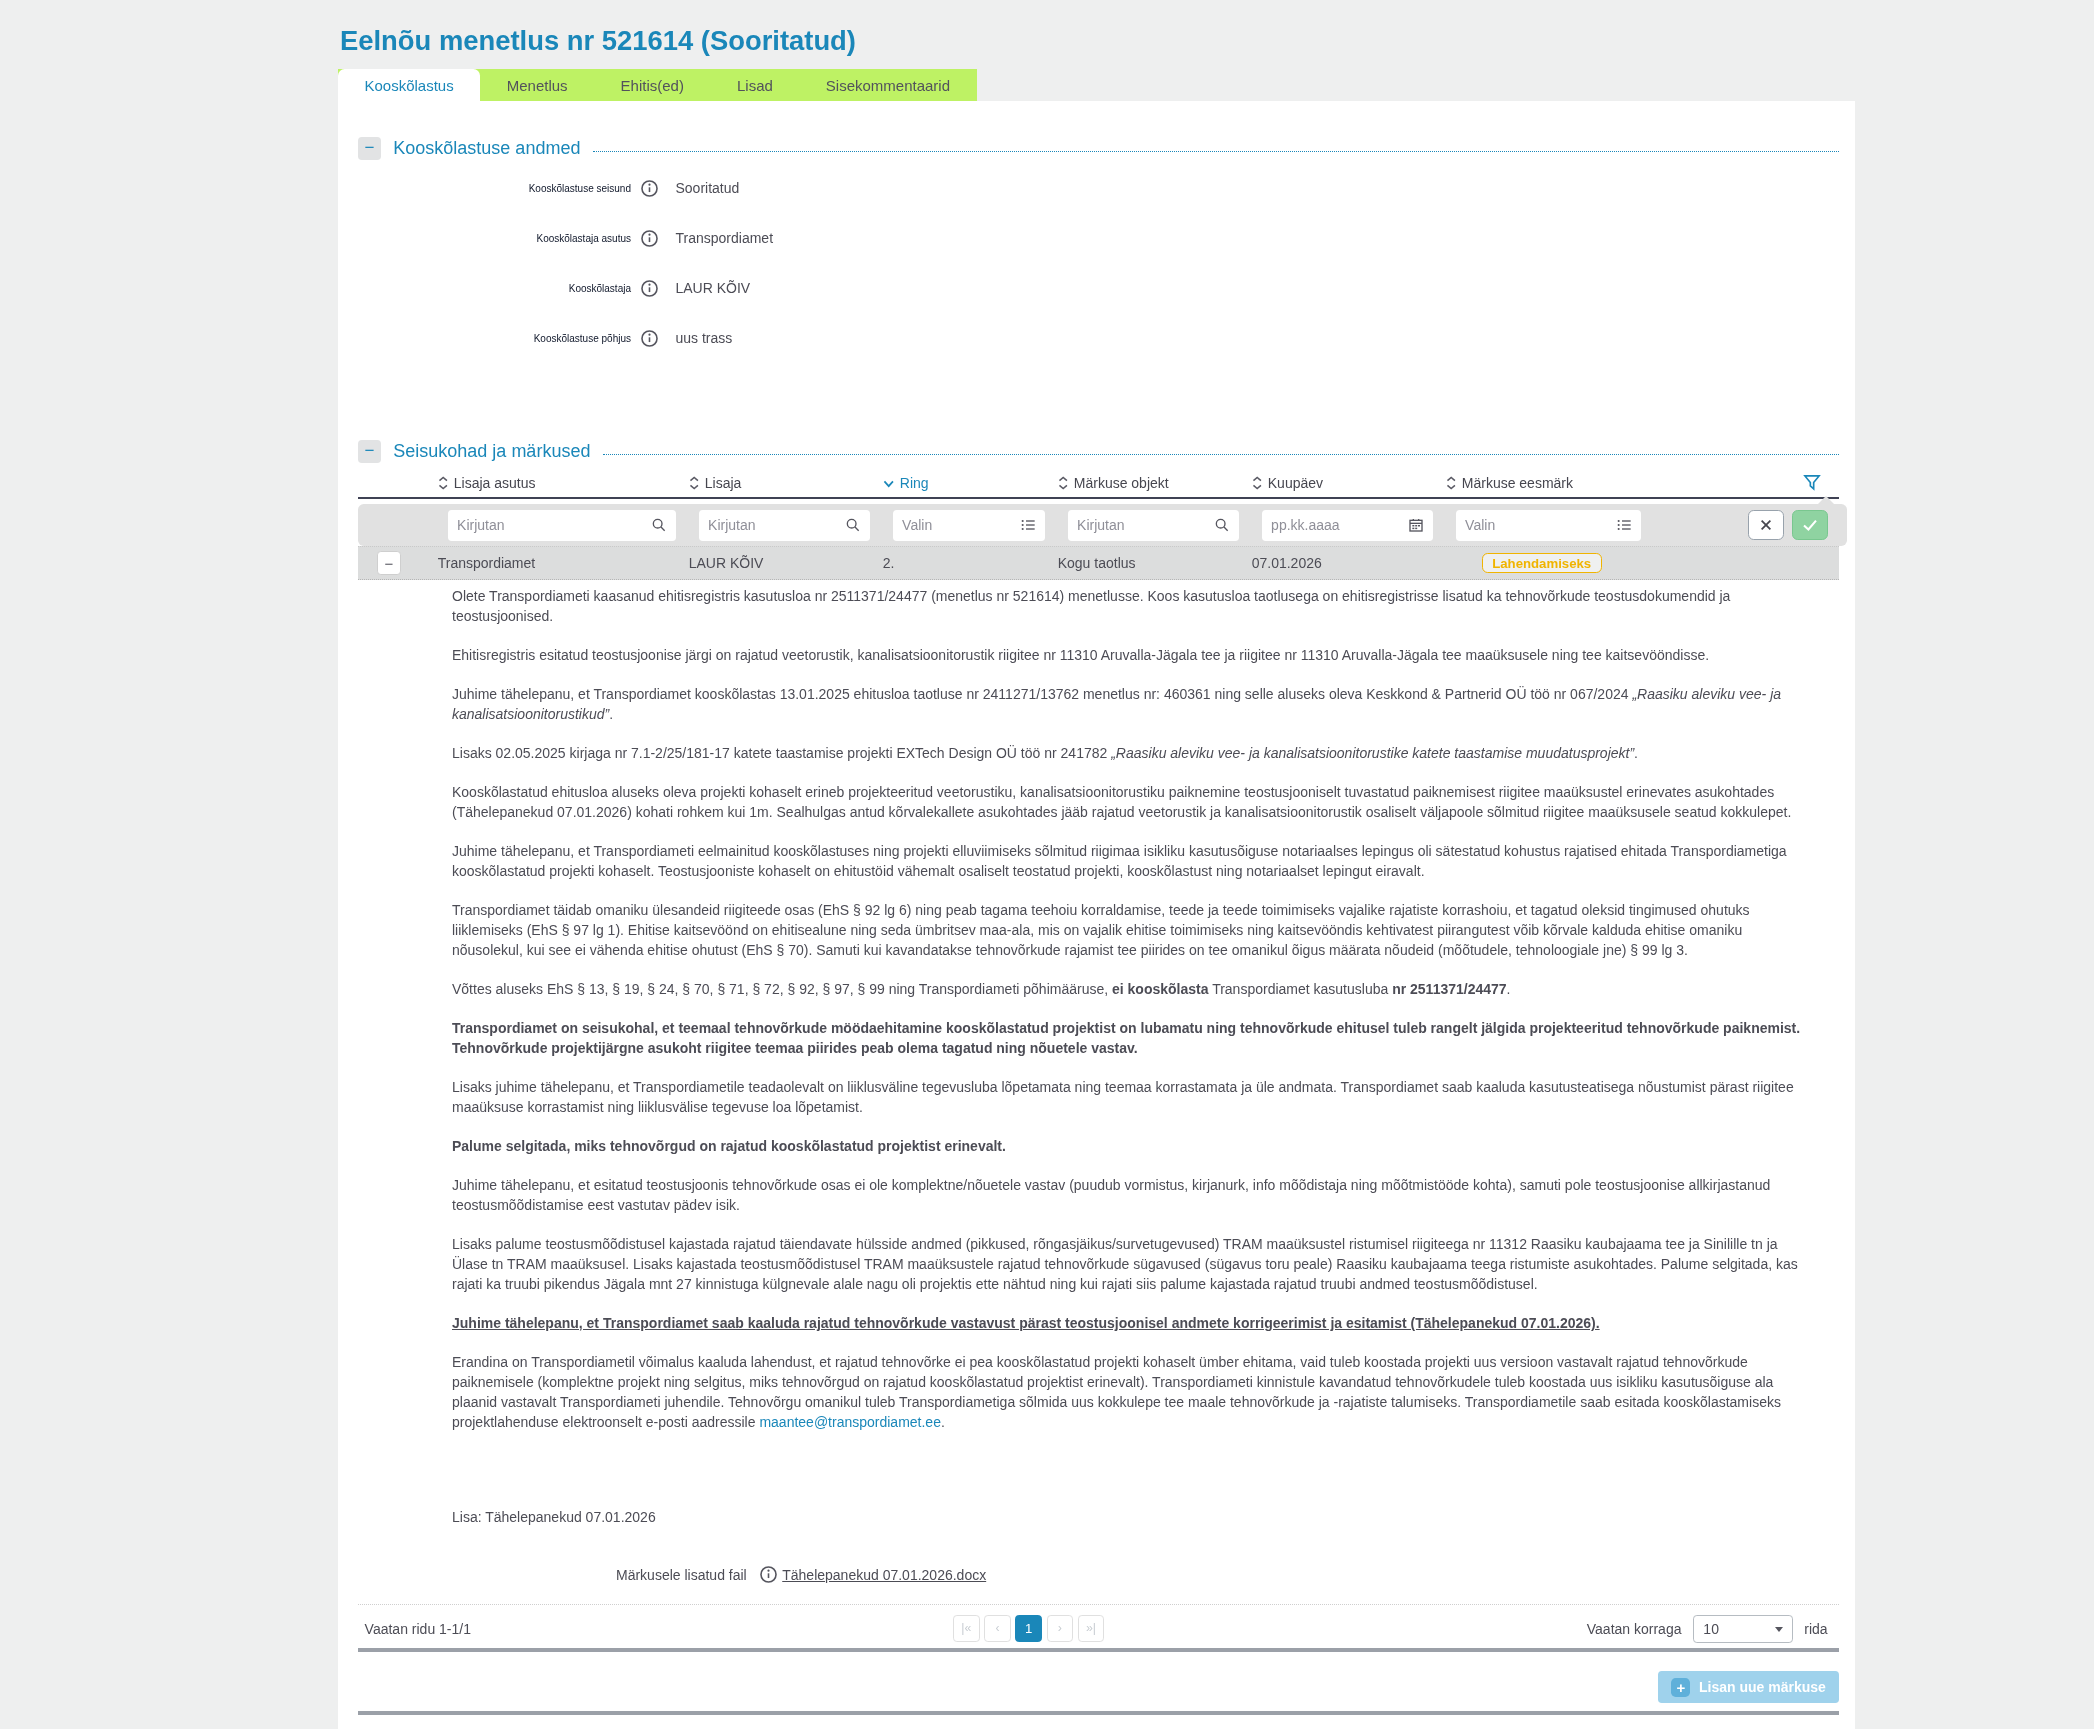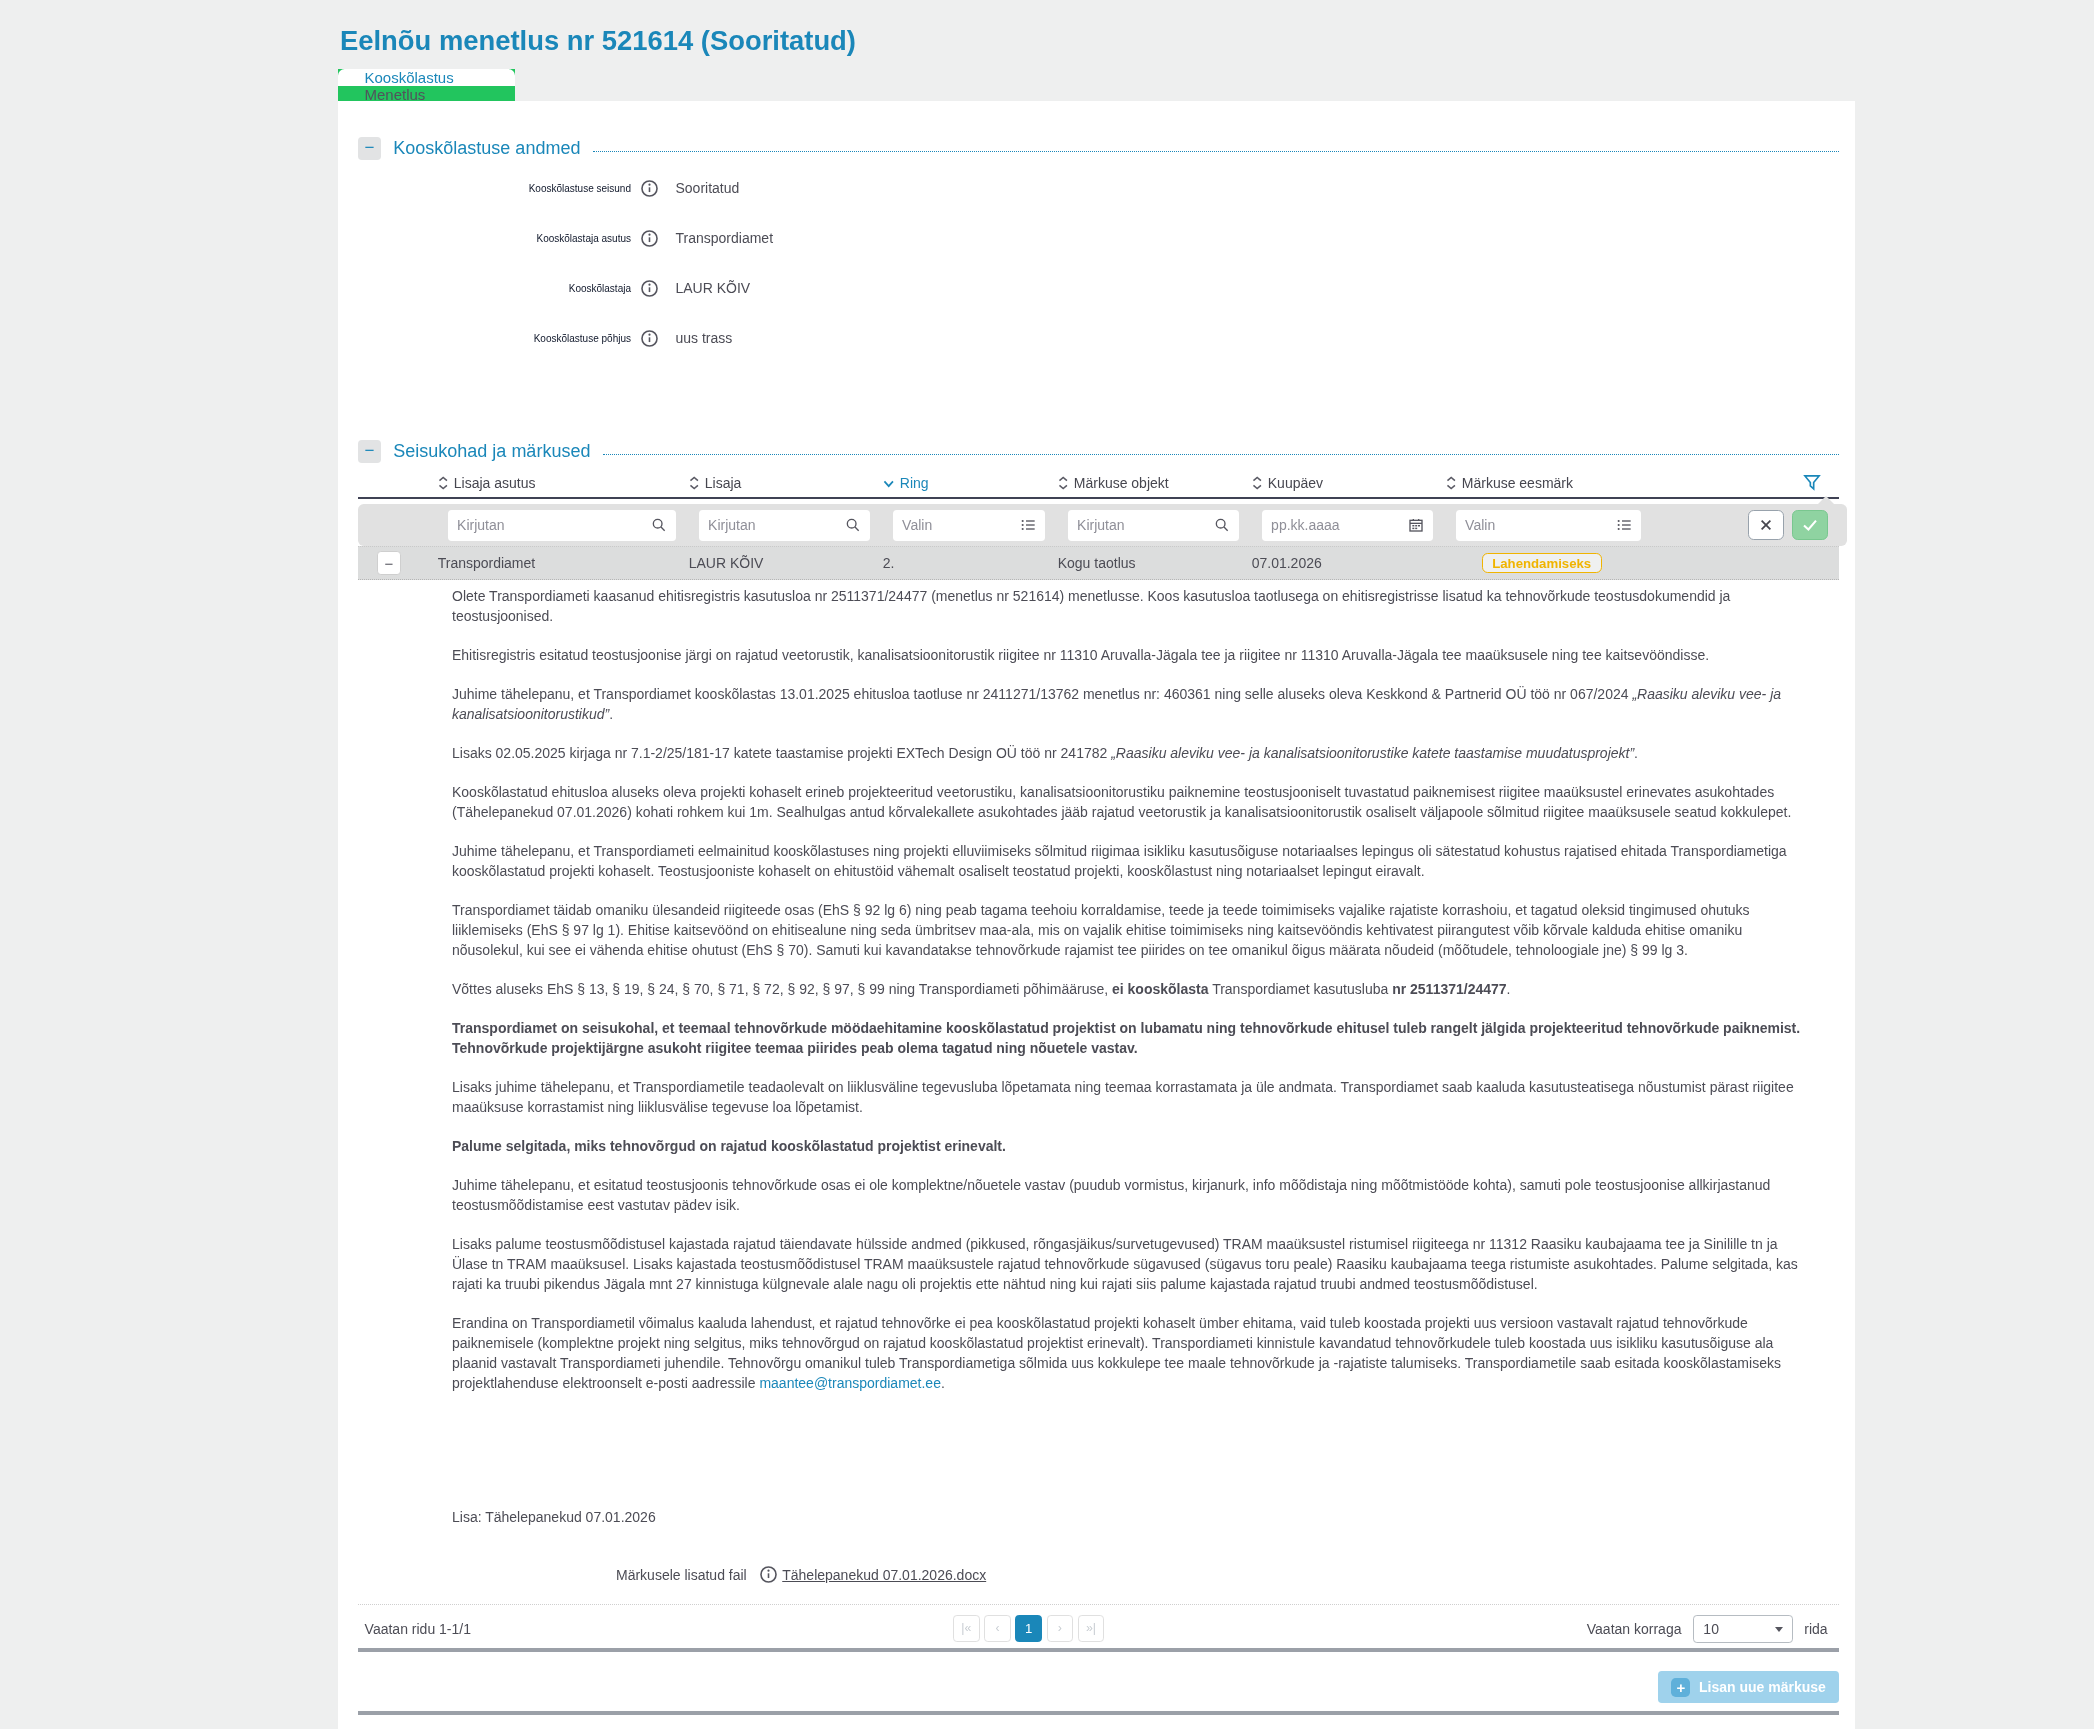--- a/index.html
+++ b/index.html
@@ -1,21 +1,21 @@
 <!DOCTYPE html>
 <html style="font-size:15px"><head>
 <meta charset="utf-8">
 <style>
   html,body{margin:0;padding:0;}
   body{font-family:"Liberation Sans","DejaVu Sans",sans-serif;}
   .screen{position:relative;width:2094px;height:1730px;background:#eeefef;overflow:hidden;}
 
   .page-title{position:absolute;left:340px;top:24.6px;font-size:27.4px;font-weight:700;color:#1a87b9;margin:0;}
 
-  .tabs{position:absolute;left:338px;top:69px;height:32px;display:flex;background:#22c55e;flex-direction:column;}
+  .tabs{position:absolute;left:338px;top:69px;height:32px;display:flex;background:#bef264;}
   .tab{padding:0 26.5px;display:flex;align-items:center;font-size:15px;color:#52525c;white-space:nowrap;cursor:pointer;}
   .tab.active{background:#ffffff;color:#1a87b9;border-radius:6.6px 6.6px 0 0;}
 
   .card{position:absolute;left:338px;top:101px;width:1517px;height:1629px;background:#ffffff;}
 
   .section-header{position:absolute;left:20px;width:1481px;display:flex;align-items:center;gap:12.3px;height:24.6px;}
   .collapse-box{width:23px;height:23px;border-radius:3.8px;background:#e2e3e4;color:#1a87b9;font-size:17px;display:flex;align-items:center;justify-content:center;cursor:pointer;flex:0 0 auto;}
   .section-title{font-size:18px;color:#1a87b9;white-space:nowrap;}
   .dotted-fill{flex:1;height:0;border-top:1.9px dotted #1a87b9;margin-top:5.7px;}
 
@@ -338,20 +338,21 @@
         <p><span>Lisaks 02.05.2025 kirjaga nr 7.1-2/25/181-17 katete taastamise projekti EXTech Design OÜ töö nr 241782 </span><span class="it">„Raasiku aleviku vee- ja kanalisatsioonitorustike katete taastamise muudatusprojekt”</span><span>.</span></p>
         <p><span>Kooskõlastatud ehitusloa aluseks oleva projekti kohaselt erineb projekteeritud veetorustiku, kanalisatsioonitorustiku paiknemine teostusjooniselt tuvastatud paiknemisest riigitee maaüksustel erinevates asukohtades (Tähelepanekud 07.01.2026) kohati rohkem kui 1m. Sealhulgas antud kõrvalekallete asukohtades jääb rajatud veetorustik ja kanalisatsioonitorustik osaliselt väljapoole sõlmitud riigitee maaüksusele seatud kokkulepet.</span></p>
         <p><span>Juhime tähelepanu, et Transpordiameti eelmainitud kooskõlastuses ning projekti elluviimiseks sõlmitud riigimaa isikliku kasutusõiguse notariaalses lepingus oli sätestatud kohustus rajatised ehitada Transpordiametiga kooskõlastatud projekti kohaselt. Teostusjooniste kohaselt on ehitustöid vähemalt osaliselt teostatud projekti, kooskõlastust ning notariaalset lepingut eiravalt.</span></p>
         <p><span>Transpordiamet täidab omaniku ülesandeid riigiteede osas (EhS § 92 lg 6) ning peab tagama teehoiu korraldamise, teede ja teede toimimiseks vajalike rajatiste korrashoiu, et tagatud oleksid tingimused ohutuks liiklemiseks (EhS § 97 lg 1). Ehitise kaitsevöönd on ehitisealune ning seda ümbritsev maa-ala, mis on vajalik ehitise toimimiseks ning kaitsevööndis kehtivatest piirangutest võib kõrvale kalduda ehitise omaniku nõusolekul, kui see ei vähenda ehitise ohutust (EhS § 70). Samuti kui kavandatakse tehnovõrkude rajamist tee piirides on tee omanikul õigus määrata nõudeid (mõõtudele, tehnoloogiale jne) § 99 lg 3.</span></p>
         <p><span>Võttes aluseks EhS § 13, § 19, § 24, § 70, § 71, § 72, § 92, § 97, § 99 ning Transpordiameti põhimääruse, </span><span class="b">ei kooskõlasta</span><span> Transpordiamet kasutusluba </span><span class="b">nr 2511371/24477</span><span>.</span></p>
         <p><span class="b">Transpordiamet on seisukohal, et teemaal tehnovõrkude möödaehitamine kooskõlastatud projektist on lubamatu ning tehnovõrkude ehitusel tuleb rangelt jälgida projekteeritud tehnovõrkude paiknemist. Tehnovõrkude projektijärgne asukoht riigitee teemaa piirides peab olema tagatud ning nõuetele vastav.</span></p>
         <p><span>Lisaks juhime tähelepanu, et Transpordiametile teadaolevalt on liiklusväline tegevusluba lõpetamata ning teemaa korrastamata ja üle andmata. Transpordiamet saab kaaluda kasutusteatisega nõustumist pärast riigitee maaüksuse korrastamist ning liiklusvälise tegevuse loa lõpetamist.</span></p>
         <p><span class="b">Palume selgitada, miks tehnovõrgud on rajatud kooskõlastatud projektist erinevalt.</span></p>
         <p><span>Juhime tähelepanu, et esitatud teostusjoonis tehnovõrkude osas ei ole komplektne/nõuetele vastav (puudub vormistus, kirjanurk, info mõõdistaja ning mõõtmistööde kohta), samuti pole teostusjoonise allkirjastanud teostusmõõdistamise eest vastutav pädev isik.</span></p>
         <p><span>Lisaks palume teostusmõõdistusel kajastada rajatud täiendavate hülsside andmed (pikkused, rõngasjäikus/survetugevused) TRAM maaüksustel ristumisel riigiteega nr 11312 Raasiku kaubajaama tee ja Sinilille tn ja Ülase tn TRAM maaüksusel. Lisaks kajastada teostusmõõdistusel TRAM maaüksustele rajatud tehnovõrkude sügavused (sügavus toru peale) Raasiku kaubajaama teega ristumiste asukohtades. Palume selgitada, kas rajati ka truubi pikendus Jägala mnt 27 kinnistuga külgnevale alale nagu oli projektis ette nähtud ning kui rajati siis palume kajastada rajatud truubi andmed teostusmõõdistusel.</span></p>
+        <p><span class="b u">Juhime tähelepanu, et Transpordiamet saab kaaluda rajatud tehnovõrkude vastavust pärast teostusjoonisel andmete korrigeerimist ja esitamist (Tähelepanekud 07.01.2026).</span></p>
         <p><span>Erandina on Transpordiametil võimalus kaaluda lahendust, et rajatud tehnovõrke ei pea kooskõlastatud projekti kohaselt ümber ehitama, vaid tuleb koostada projekti uus versioon vastavalt rajatud tehnovõrkude paiknemisele (komplektne projekt ning selgitus, miks tehnovõrgud on rajatud kooskõlastatud projektist erinevalt). Transpordiameti kinnistule kavandatud tehnovõrkudele tuleb koostada uus isikliku kasutusõiguse ala plaanid vastavalt Transpordiameti juhendile. Tehnovõrgu omanikul tuleb Transpordiametiga sõlmida uus kokkulepe tee maale tehnovõrkude ja -rajatiste talumiseks. Transpordiametile saab esitada kooskõlastamiseks projektlahenduse elektroonselt e-posti aadressile </span><a href="#" class="email">maantee@transpordiamet.ee</a><span>.</span></p>
       </div>
 
     <div class="lisa-note">Lisa: Tähelepanekud 07.01.2026</div>
 
     <div class="file-row">
       <span>Märkusele lisatud fail</span>
       <span class="info-icon">
           <svg width="19" height="19" viewBox="0 0 24 24">
             <circle cx="12" cy="12" r="9.5" fill="none" stroke="currentColor" stroke-width="2"></circle>

